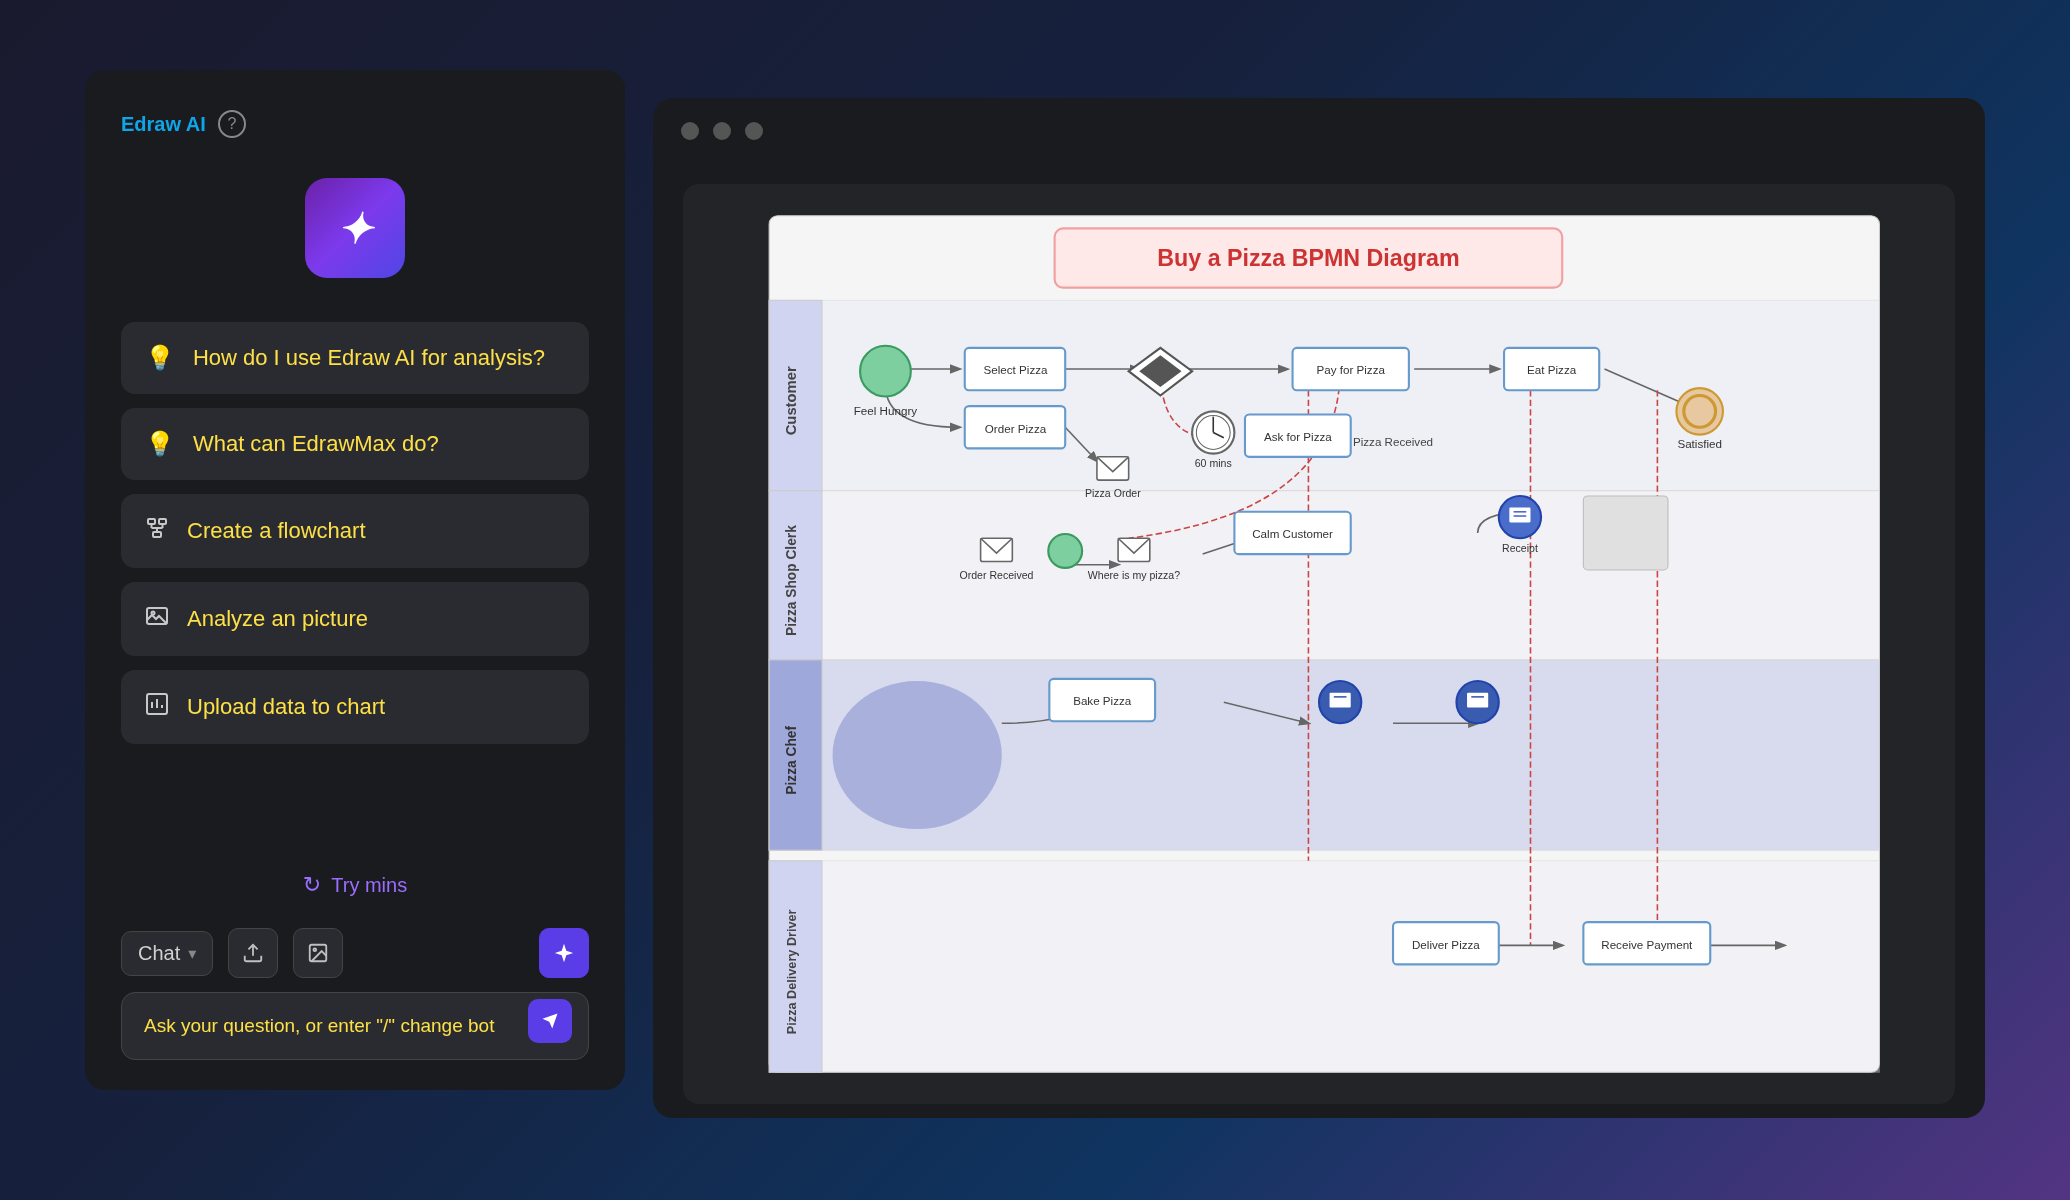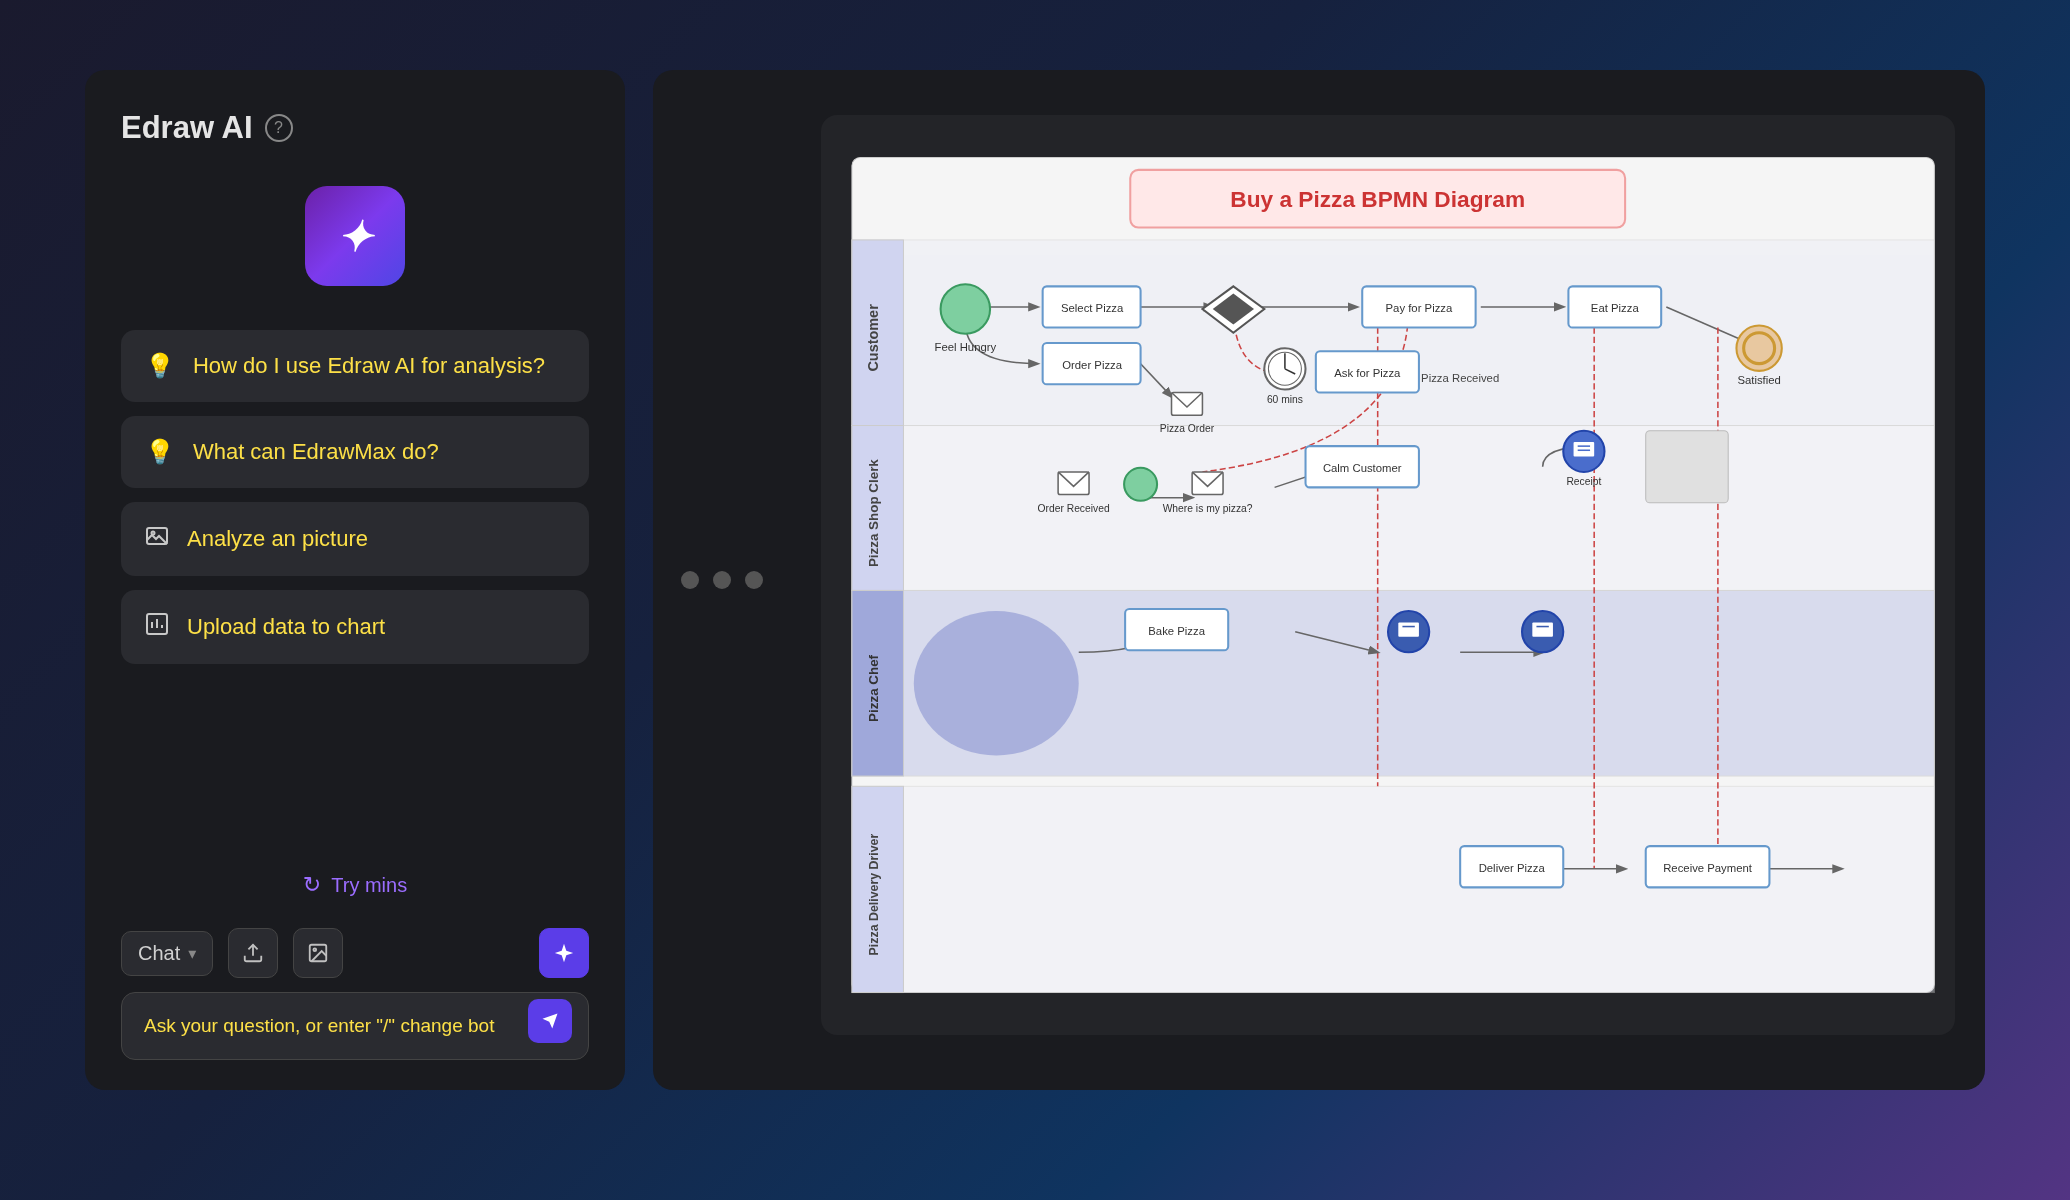--- a/index.html
+++ b/index.html
@@ -34,22 +34,22 @@
       flex-shrink: 0;
     }
     .panel-header {
       display: flex;
       align-items: center;
       gap: 12px;
       align-self: flex-start;
       margin-bottom: 40px;
     }
     .panel-title {
-      color: #e5e5e5;
-      font-size: 31px;
+      color: #0ea5e9;
+      font-size: 20px;
       font-weight: 600;
     }
     .help-icon {
       width: 28px;
       height: 28px;
       border: 2px solid #888;
       border-radius: 50%;
       display: flex;
       align-items: center;
       justify-content: center;
@@ -187,22 +187,23 @@
       cursor: pointer;
     }
 
     
     .right-panel {
       flex: 1;
       height: 1020px;
       background: #1a1b1f;
       border-radius: 20px;
       display: flex;
-      flex-direction: row;
+      flex-direction: column;
       overflow: hidden;
+      margin-top: 28px;
     }
     .right-panel-header {
       padding: 24px 28px;
       display: flex;
       align-items: center;
       gap: 14px;
     }
     .window-dot {
       width: 18px;
       height: 18px;
@@ -252,20 +253,34 @@
         <span class="suggestion-icon">💡</span>
         <span class="suggestion-text">How do I use Edraw AI for analysis?</span>
       </button>
       <button class="suggestion-item">
         <span class="suggestion-icon">💡</span>
         <span class="suggestion-text">What can EdrawMax do?</span>
       </button>
       <button class="suggestion-item">
         <span class="suggestion-icon">
           <svg width="24" height="24" viewBox="0 0 24 24" fill="none" stroke="#c8c8c8" stroke-width="2">
+            <rect x="3" y="3" width="7" height="5" rx="1"></rect>
+            <rect x="14" y="3" width="7" height="5" rx="1"></rect>
+            <rect x="8" y="16" width="8" height="5" rx="1"></rect>
+            <line x1="6.5" y1="8" x2="6.5" y2="12"></line>
+            <line x1="17.5" y1="8" x2="17.5" y2="12"></line>
+            <line x1="6.5" y1="12" x2="17.5" y2="12"></line>
+            <line x1="12" y1="12" x2="12" y2="16"></line>
+          </svg>
+        </span>
+        <span class="suggestion-text">Create a flowchart</span>
+      </button>
+      <button class="suggestion-item">
+        <span class="suggestion-icon">
+          <svg width="24" height="24" viewBox="0 0 24 24" fill="none" stroke="#c8c8c8" stroke-width="2">
             <rect x="2" y="4" width="20" height="16" rx="2"></rect>
             <path d="M2 16l5-5 4 4 3-3 8 8"></path>
             <circle cx="8" cy="9" r="1.5"></circle>
           </svg>
         </span>
         <span class="suggestion-text">Analyze an picture</span>
       </button>
       <button class="suggestion-item">
         <span class="suggestion-icon">
           <svg width="24" height="24" viewBox="0 0 24 24" fill="none" stroke="#c8c8c8" stroke-width="2">

